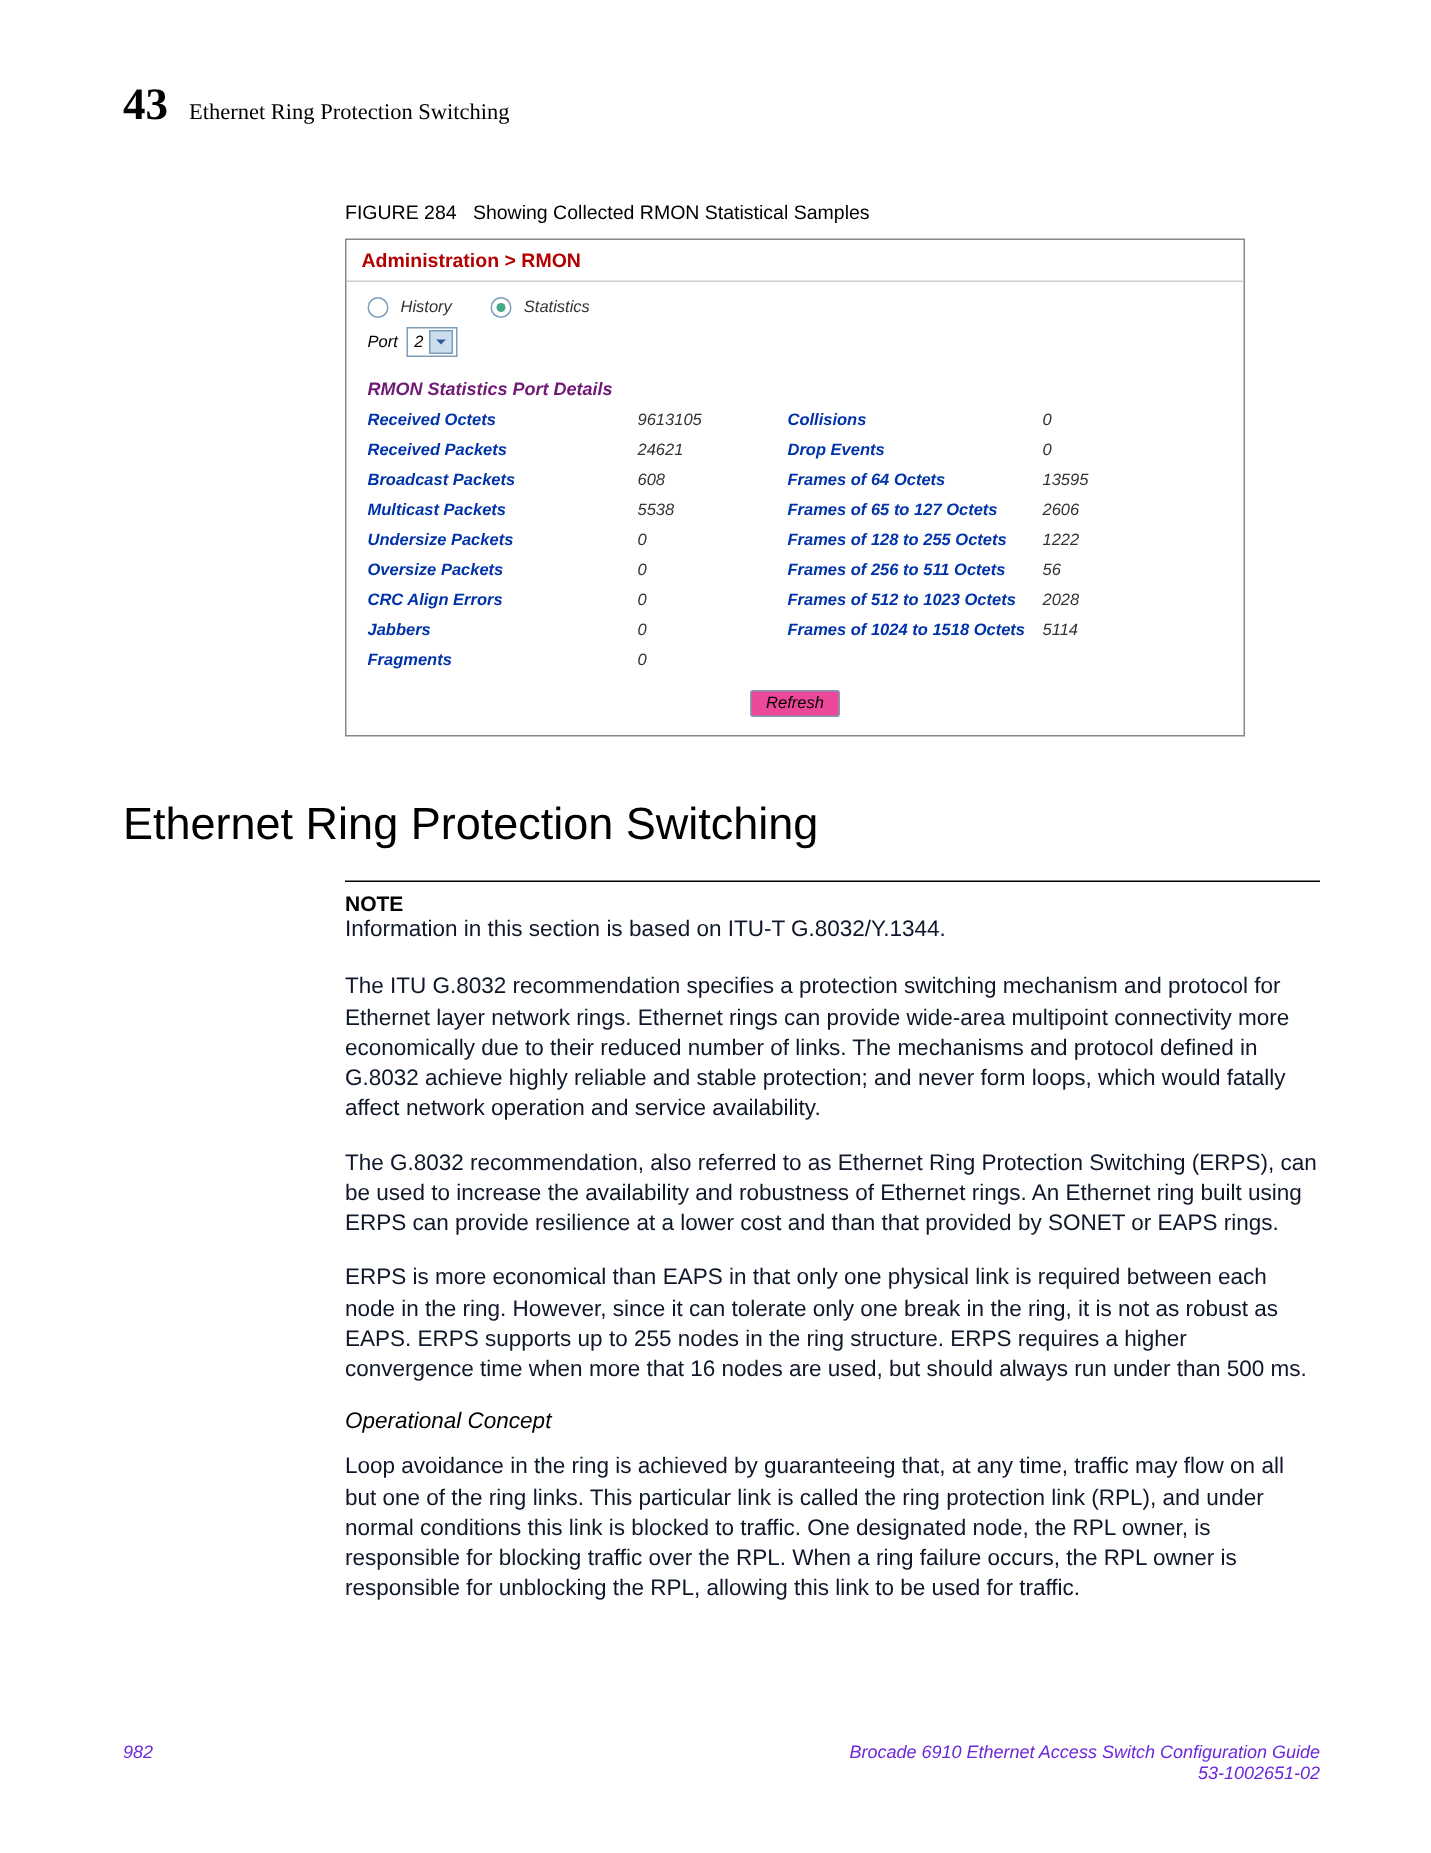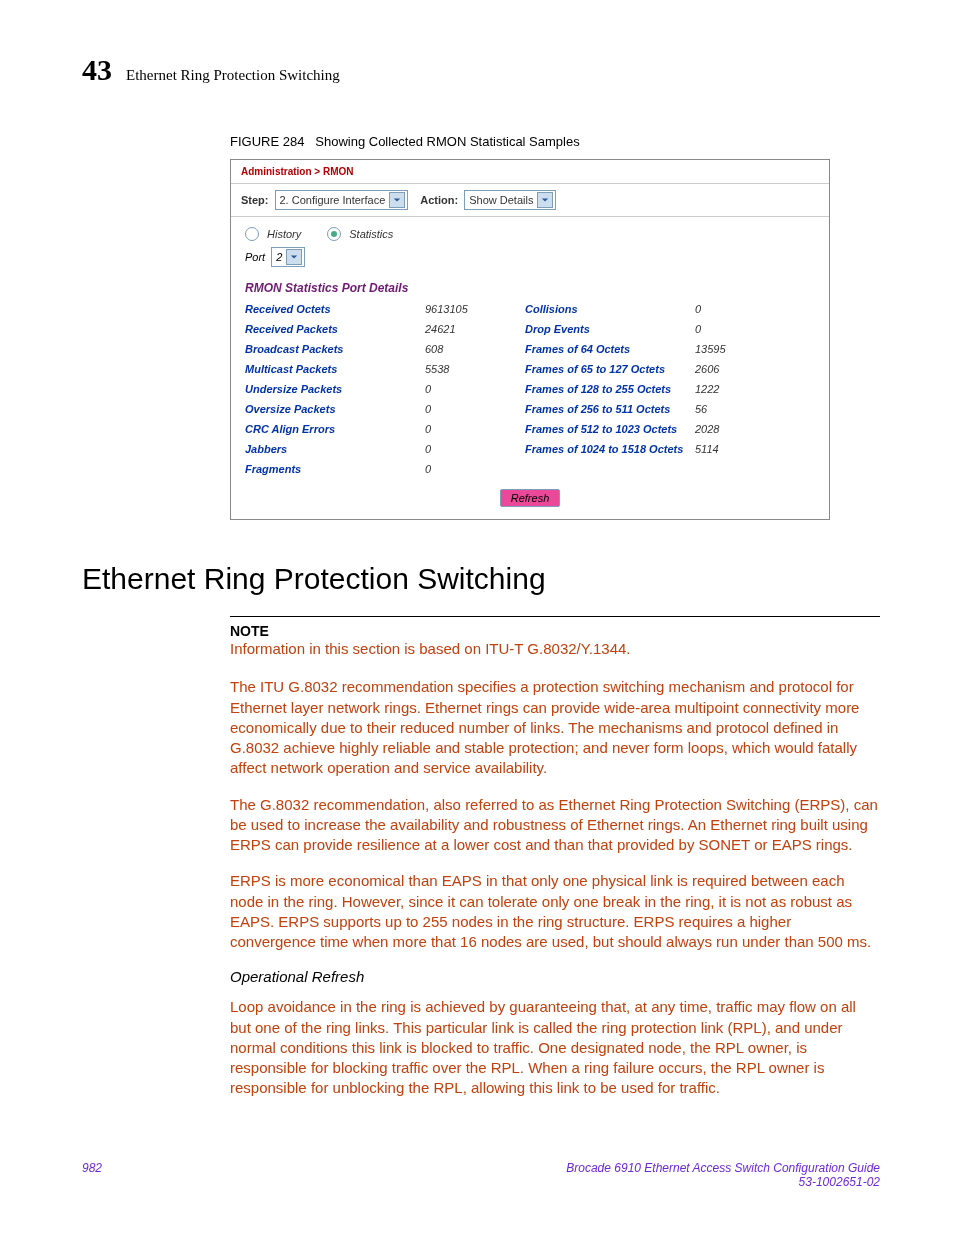--- a/index.html
+++ b/index.html
@@ -45,21 +45,21 @@
     border: 1px solid #888;
     width: 598px;
     font-size: 12px;
     background: #fff;
   }
   .panel-header {
     padding: 6px 10px 6px 10px;
     border-bottom: 1px solid #ccc;
     color: #b30000;
     font-weight: bold;
-    font-size: 10px;
+    font-size: 13px;
   }
   .panel-toolbar {
     padding: 6px 10px;
     display: flex;
     align-items: center;
     gap: 6px;
     border-bottom: 1px solid #ccc;
     font-size: 11px;
     color: #333;
   }
@@ -156,21 +156,21 @@
     padding-top: 6px;
     margin-bottom: 18px;
   }
   .note-label {
     font-weight: bold;
     font-size: 14px;
   }
   .note-text, .para {
     font-size: 15px;
     line-height: 1.35;
-    color: #c2410c;
+    color: #0f172a;
   }
   .para { margin: 0 0 16px 0; }
   .ital { font-style: italic; font-size: 15px; margin: 0 0 12px 0; }
   .footer {
     position: absolute;
     bottom: 46px;
     left: 82px;
     right: 74px;
     display: flex;
     justify-content: space-between;
@@ -191,40 +191,20 @@
 
   <div class="content-indent">
     <div class="figcap">
       <b>FIGURE 284</b>
       &nbsp;&nbsp;<span>Showing Collected RMON Statistical Samples</span>
     </div>
 
     <div class="panel">
       <div class="panel-header">Administration &gt; RMON</div>
 
-      <div class="panel-toolbar">
-        <span style="font-weight:bold;">Step:</span>
-        <span class="sel">
-          <span>2. Configure Interface</span>
-          <span class="sel-arrow">
-            <svg viewBox="0 0 10 10">
-                <path d="M1 3 L5 7 L9 3 Z" fill="#2a5a9c"></path>
-              </svg>
-          </span>
-        </span>
-        <span style="font-weight:bold; margin-left:6px;">Action:</span>
-        <span class="sel">
-          <span>Show Details</span>
-          <span class="sel-arrow">
-            <svg viewBox="0 0 10 10">
-                <path d="M1 3 L5 7 L9 3 Z" fill="#2a5a9c"></path>
-              </svg>
-          </span>
-        </span>
-      </div>
 
       <div class="panel-body">
         <div class="radio-row">
           <span class="radio"></span>
           <span>History</span>
           <span style="width:10px"></span>
           <span class="radio selected"></span>
           <span>Statistics</span>
         </div>
         <div class="port-row">
@@ -291,21 +271,21 @@
 
   <div class="content-indent">
     <div class="note-block">
       <div class="note-label">NOTE</div>
       <div class="note-text">Information in this section is based on ITU-T G.8032/Y.1344.</div>
     </div>
 
     <p class="para">The ITU G.8032 recommendation specifies a protection switching mechanism and protocol for Ethernet layer network rings. Ethernet rings can provide wide-area multipoint connectivity more economically due to their reduced number of links. The mechanisms and protocol defined in G.8032 achieve highly reliable and stable protection; and never form loops, which would fatally affect network operation and service availability.</p>
     <p class="para">The G.8032 recommendation, also referred to as Ethernet Ring Protection Switching (ERPS), can be used to increase the availability and robustness of Ethernet rings. An Ethernet ring built using ERPS can provide resilience at a lower cost and than that provided by SONET or EAPS rings.</p>
     <p class="para">ERPS is more economical than EAPS in that only one physical link is required between each node in the ring. However, since it can tolerate only one break in the ring, it is not as robust as EAPS. ERPS supports up to 255 nodes in the ring structure. ERPS requires a higher convergence time when more that 16 nodes are used, but should always run under than 500 ms.</p>
-    <p class="ital">Operational Refresh</p>
+    <p class="ital">Operational Concept</p>
     <p class="para">Loop avoidance in the ring is achieved by guaranteeing that, at any time, traffic may flow on all but one of the ring links. This particular link is called the ring protection link (RPL), and under normal conditions this link is blocked to traffic. One designated node, the RPL owner, is responsible for blocking traffic over the RPL. When a ring failure occurs, the RPL owner is responsible for unblocking the RPL, allowing this link to be used for traffic.</p>
   </div>
 </div>
 
 <div class="footer">
   <span>982</span>
   <span class="right">
     <span>Brocade 6910 Ethernet Access Switch Configuration Guide</span><br>
     <span>53-1002651-02</span>
   </span>

